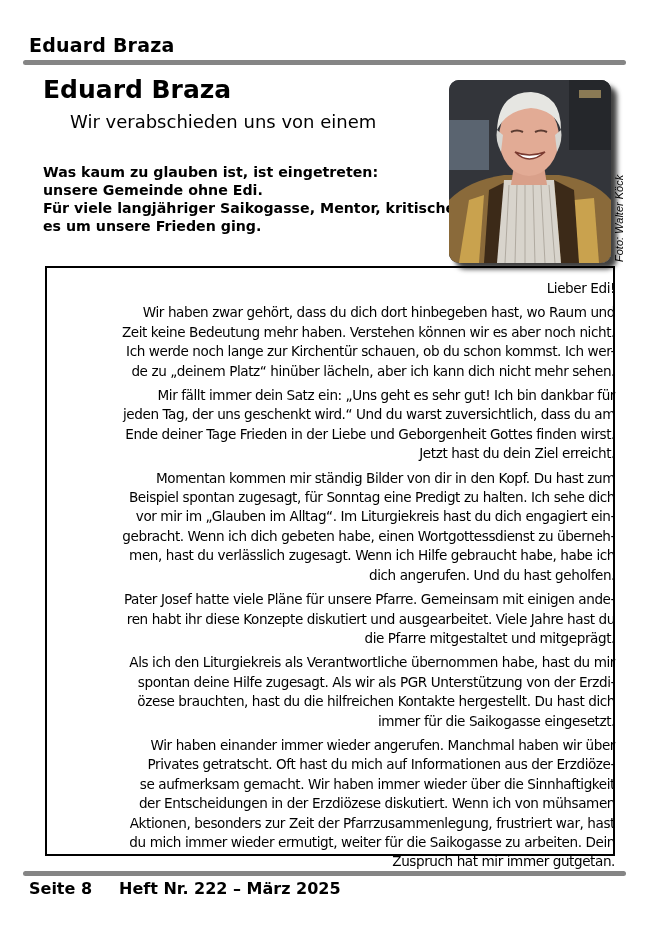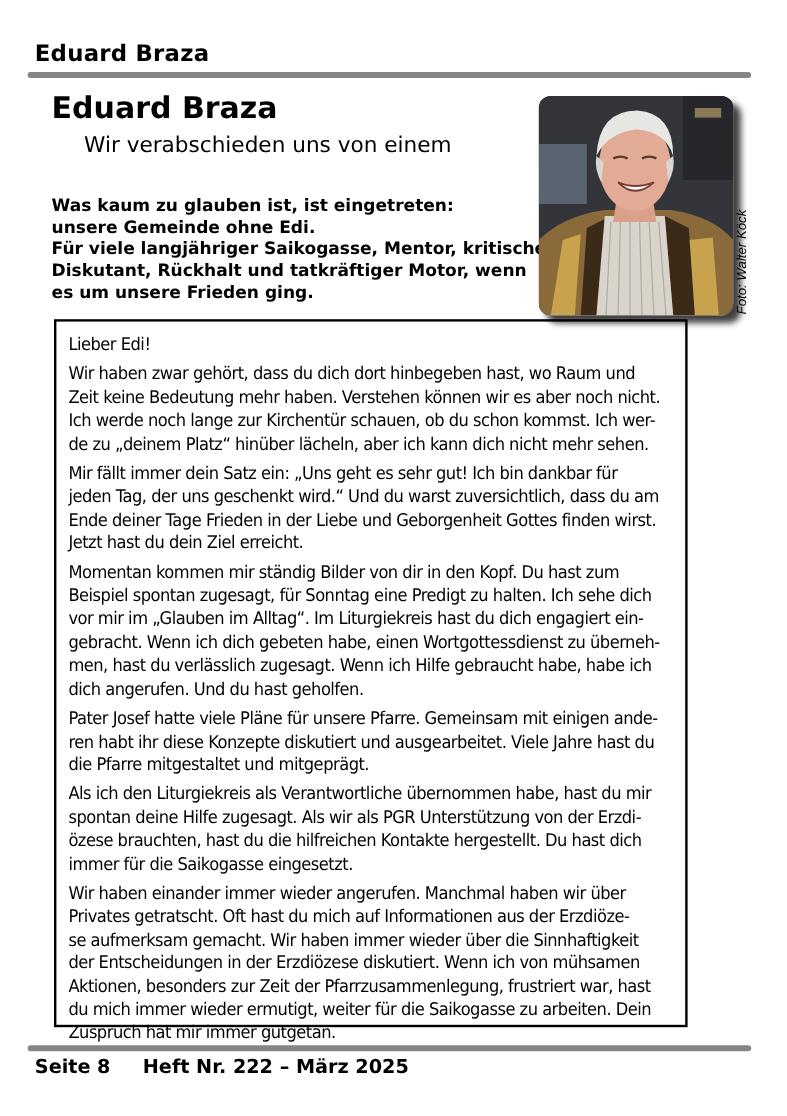--- a/index.html
+++ b/index.html
@@ -11,21 +11,21 @@
   .title{position:absolute;left:43px;top:75px;font-size:25px;font-weight:bold;}
   .subtitle{position:absolute;left:43px;top:110px;font-size:18px;font-weight:normal;line-height:23px;margin-left:27px;}
   .intro{position:absolute;left:43px;top:163px;font-size:14.2px;font-weight:bold;line-height:18px;}
   .photo-wrap{position:absolute;left:449px;top:80px;width:162px;height:183px;}
   .photo{position:absolute;left:0;top:0;width:162px;height:183px;border-radius:10px;overflow:hidden;
     box-shadow:6px 6px 5px rgba(0,0,0,0.75);
     background:linear-gradient(180deg,#2c2e33 0%,#3a3c40 30%,#4a4540 55%,#6d6a63 100%);}
   .photo svg{display:block;}
   .credit{position:absolute;left:613px;top:262px;transform-origin:0 0;transform:rotate(-90deg);
     font-size:11px;font-style:italic;white-space:nowrap;font-family:"Liberation Sans",sans-serif;}
-  .letter-box{position:absolute;left:45px;top:266px;width:528px;height:590px;border:2px solid #000;box-sizing:border-box;padding:10px 0 0 10px;}
+  .letter-box{position:absolute;left:45px;top:266px;width:570px;height:590px;border:2px solid #000;box-sizing:border-box;padding:10px 0 0 10px;text-align:right;}
   .para{font-size:14.6px;line-height:19.4px;margin:0 0 5px 0;font-family:"DejaVu Sans",sans-serif;letter-spacing:-0.45px;word-spacing:0px;transform:scaleX(0.93);transform-origin:0 0;width:600px;}
   .para .line{display:block;white-space:nowrap;}
   .footer{position:absolute;left:29px;top:879px;font-size:16px;font-weight:bold;}
   .footer .page{display:inline-block;width:90px;}
 </style>
 </head>
 <body>
 
 <div class="running-head">Eduard Braza</div>
 <div class="rule top"></div>
@@ -33,21 +33,20 @@
 <h1 class="title" style="margin:0;">Eduard Braza</h1>
 
 <div class="subtitle">
   <div>Wir verabschieden uns von einem</div>
 </div>
 
 <div class="intro">
   <div>Was kaum zu glauben ist, ist eingetreten:</div>
   <div>unsere Gemeinde ohne Edi.</div>
   <div>Für viele langjähriger Saikogasse, Mentor, kritischer</div>
-  <div>Diskutant, Rückhalt und tatkräftiger Motor, wenn</div>
   <div>es um unsere Frieden ging.</div>
 </div>
 
 <div class="photo-wrap">
   <div class="photo" title="Eduard Braza">
     <svg width="162" height="183" viewBox="0 0 162 183">
       <rect x="0" y="0" width="162" height="183" fill="#33353a"></rect>
       <rect x="0" y="40" width="40" height="50" fill="#5a6470"></rect>
       <rect x="120" y="0" width="42" height="70" fill="#25272b"></rect>
       <rect x="130" y="10" width="22" height="8" fill="#8a7a55"></rect>

